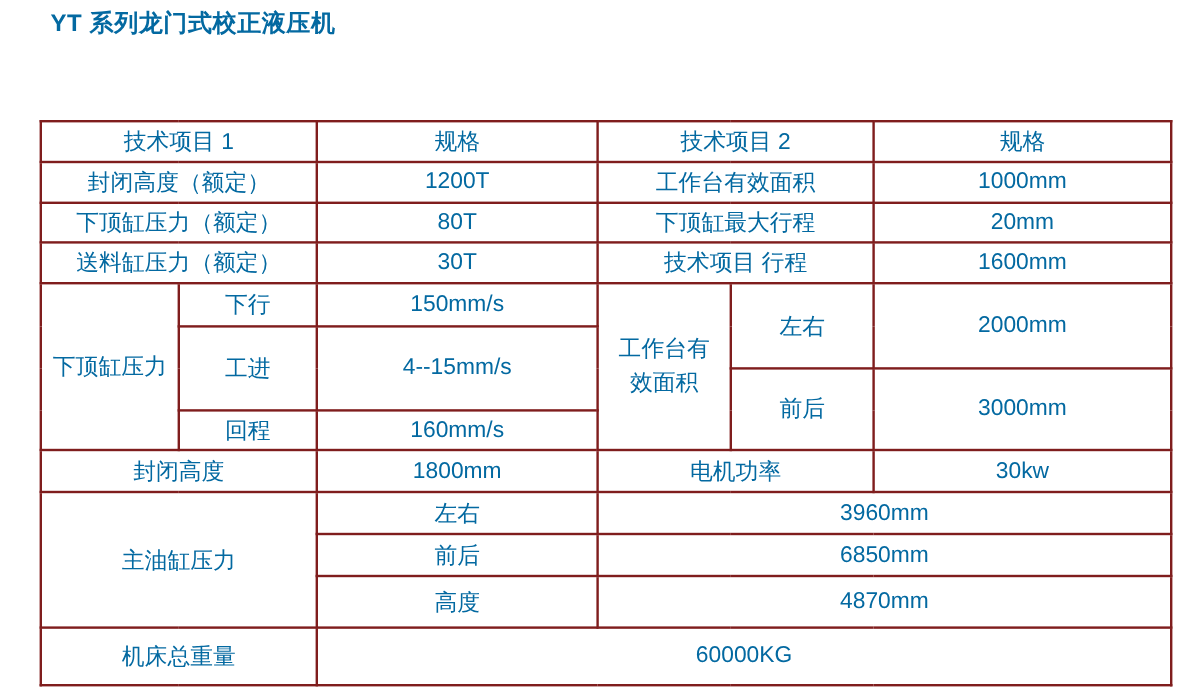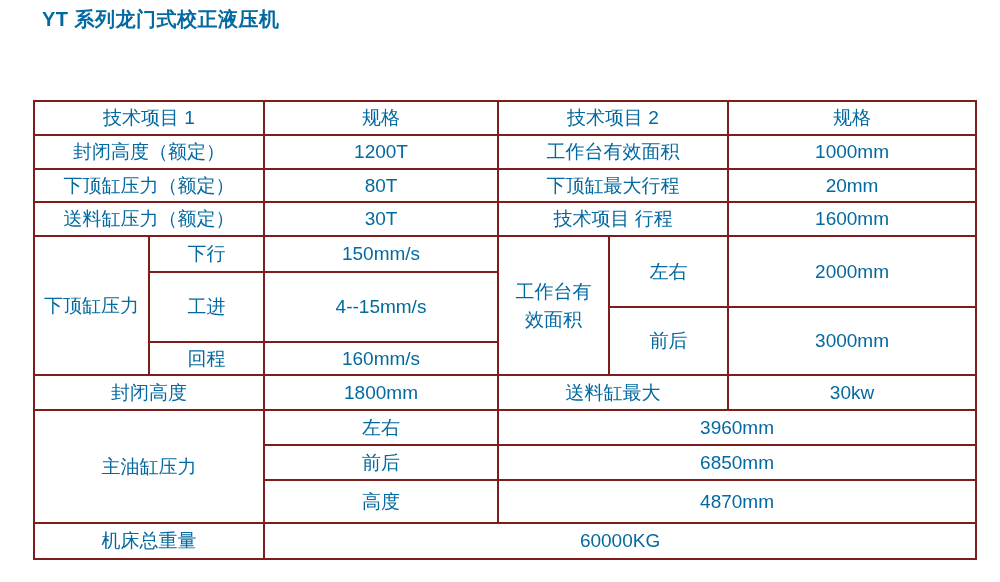--- a/index.html
+++ b/index.html
@@ -112,40 +112,40 @@
     </tr>
 
     <tr style="height:33px">
       <td>回程</td>
       <td>160mm/s</td>
     </tr>
 
     <tr style="height:35px">
       <td colspan="2">封闭高度</td>
       <td>1800mm</td>
-      <td colspan="2">送料缸最大</td>
+      <td colspan="2">电机功率</td>
       <td>30kw</td>
     </tr>
 
     <tr style="height:35px">
       <td colspan="2" rowspan="3">主油缸压力</td>
       <td>左右</td>
       <td colspan="3">3960mm</td>
     </tr>
 
     <tr style="height:35px">
       <td>前后</td>
       <td colspan="3">6850mm</td>
     </tr>
 
     <tr style="height:43px">
       <td>高度</td>
       <td colspan="3">4870mm</td>
     </tr>
 
-    <tr style="height:36px">
+    <tr style="height:48px">
       <td colspan="2">机床总重量</td>
       <td colspan="4">60000KG</td>
     </tr>
 
   </tbody>
     </table>
 </div>
 
 </body></html>

